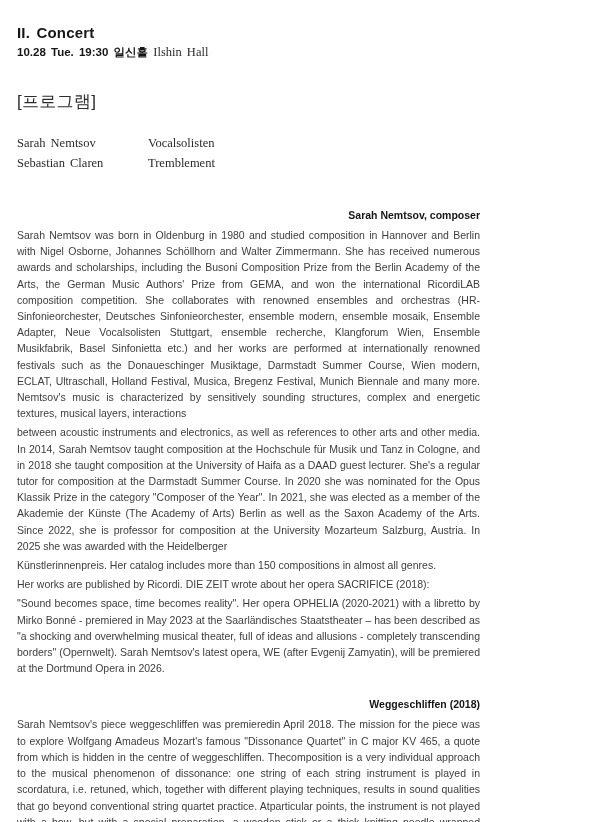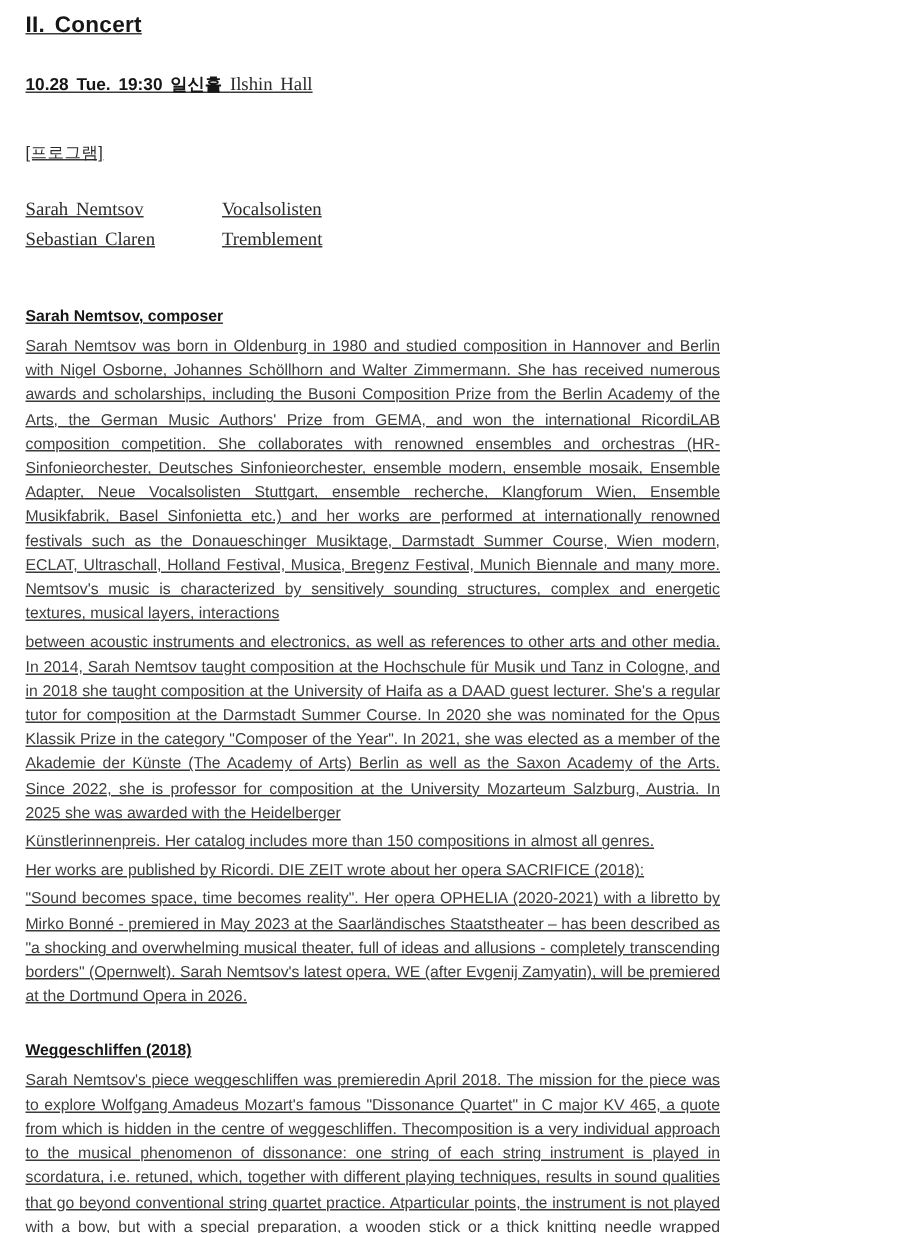--- a/index.html
+++ b/index.html
@@ -7,54 +7,53 @@
   body {
     width: 600px;
     height: 822px;
     overflow: hidden;
     font-family: "Liberation Sans", sans-serif;
     color: #3a3a3a;
   }
   .page {
     width: 497px;
     height: 822px;
-    padding: 8px 17px 0 17px;
+    padding: 24px 17px 0 17px;
     background: #ffffff;
-    text-decoration: underline;
   }
   .title {
     font-size: 15px;
     font-weight: 700;
     color: #161616;
     letter-spacing: 0.2px;
     word-spacing: 2px;
   }
   .subtitle {
     margin-top: 15px;
     font-size: 12px;
     font-weight: 700;
     color: #161616;
     word-spacing: 3px;
   }
   .dateline {
-    margin-top: 24px;
+    margin-top: 4px;
     font-size: 11.5px;
     font-weight: 700;
     color: #161616;
     word-spacing: 2px;
   }
   .dateline .venue-serif {
     font-family: "Liberation Serif", serif;
     font-weight: 400;
     font-size: 12.5px;
     color: #2b2b2b;
   }
   .program-label {
     margin-top: 30px;
-    font-size: 11px;
+    font-size: 17px;
     color: #2b2b2b;
     letter-spacing: 0.3px;
   }
   .program-table {
     margin-top: 20px;
     font-family: "Liberation Serif", serif;
     font-size: 12.5px;
     color: #2b2b2b;
     word-spacing: 2px;
   }
@@ -67,20 +66,21 @@
     flex: 0 0 131px;
   }
   .program-work { flex: 1; }
   .section-bio { margin-top: 36px; }
   .section-piece { margin-top: 22px; }
   .section-heading {
     font-size: 10.5px;
     font-weight: 700;
     color: #161616;
     margin-bottom: 6px;
+    text-align: right;
   }
   .para {
     font-size: 10.5px;
     line-height: 16.2px;
     text-align: justify;
     color: #3d3d3d;
     margin-bottom: 3px;
   }
 </style>
 </head>

